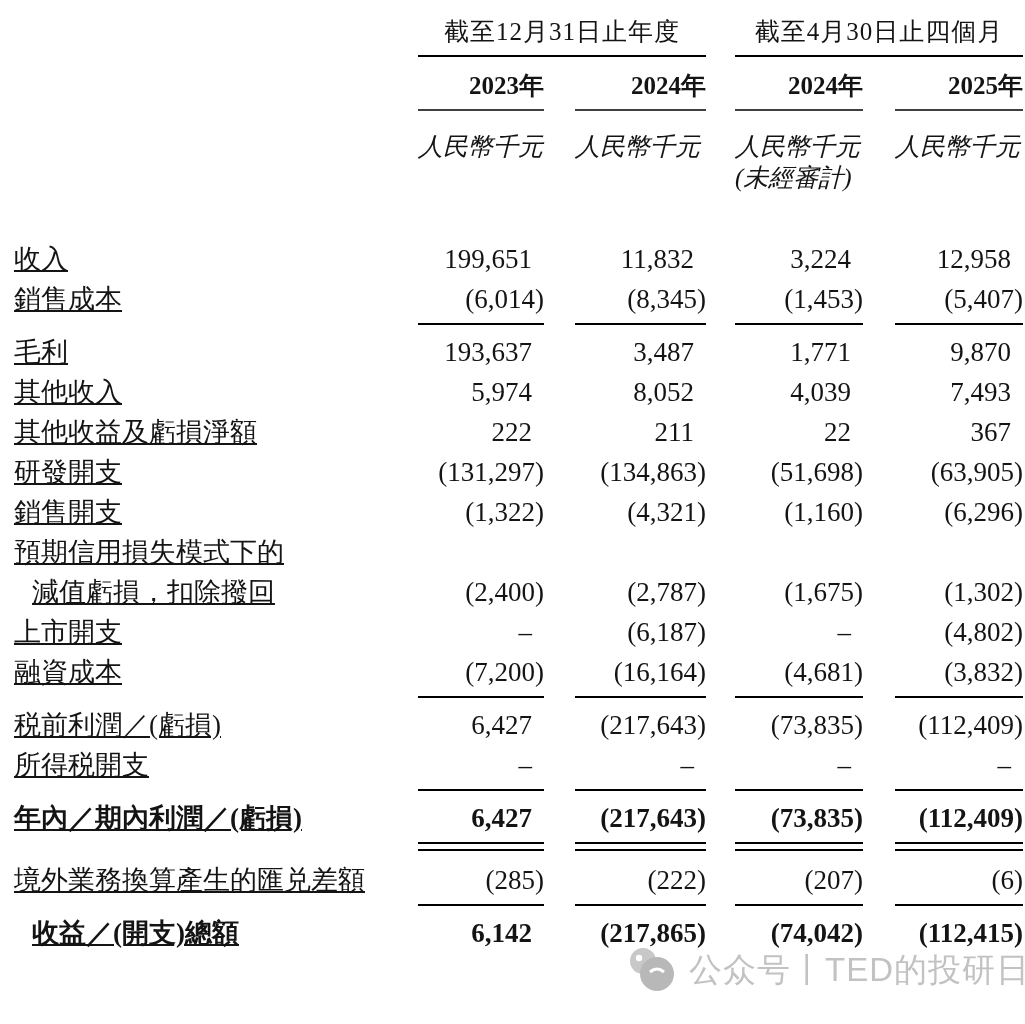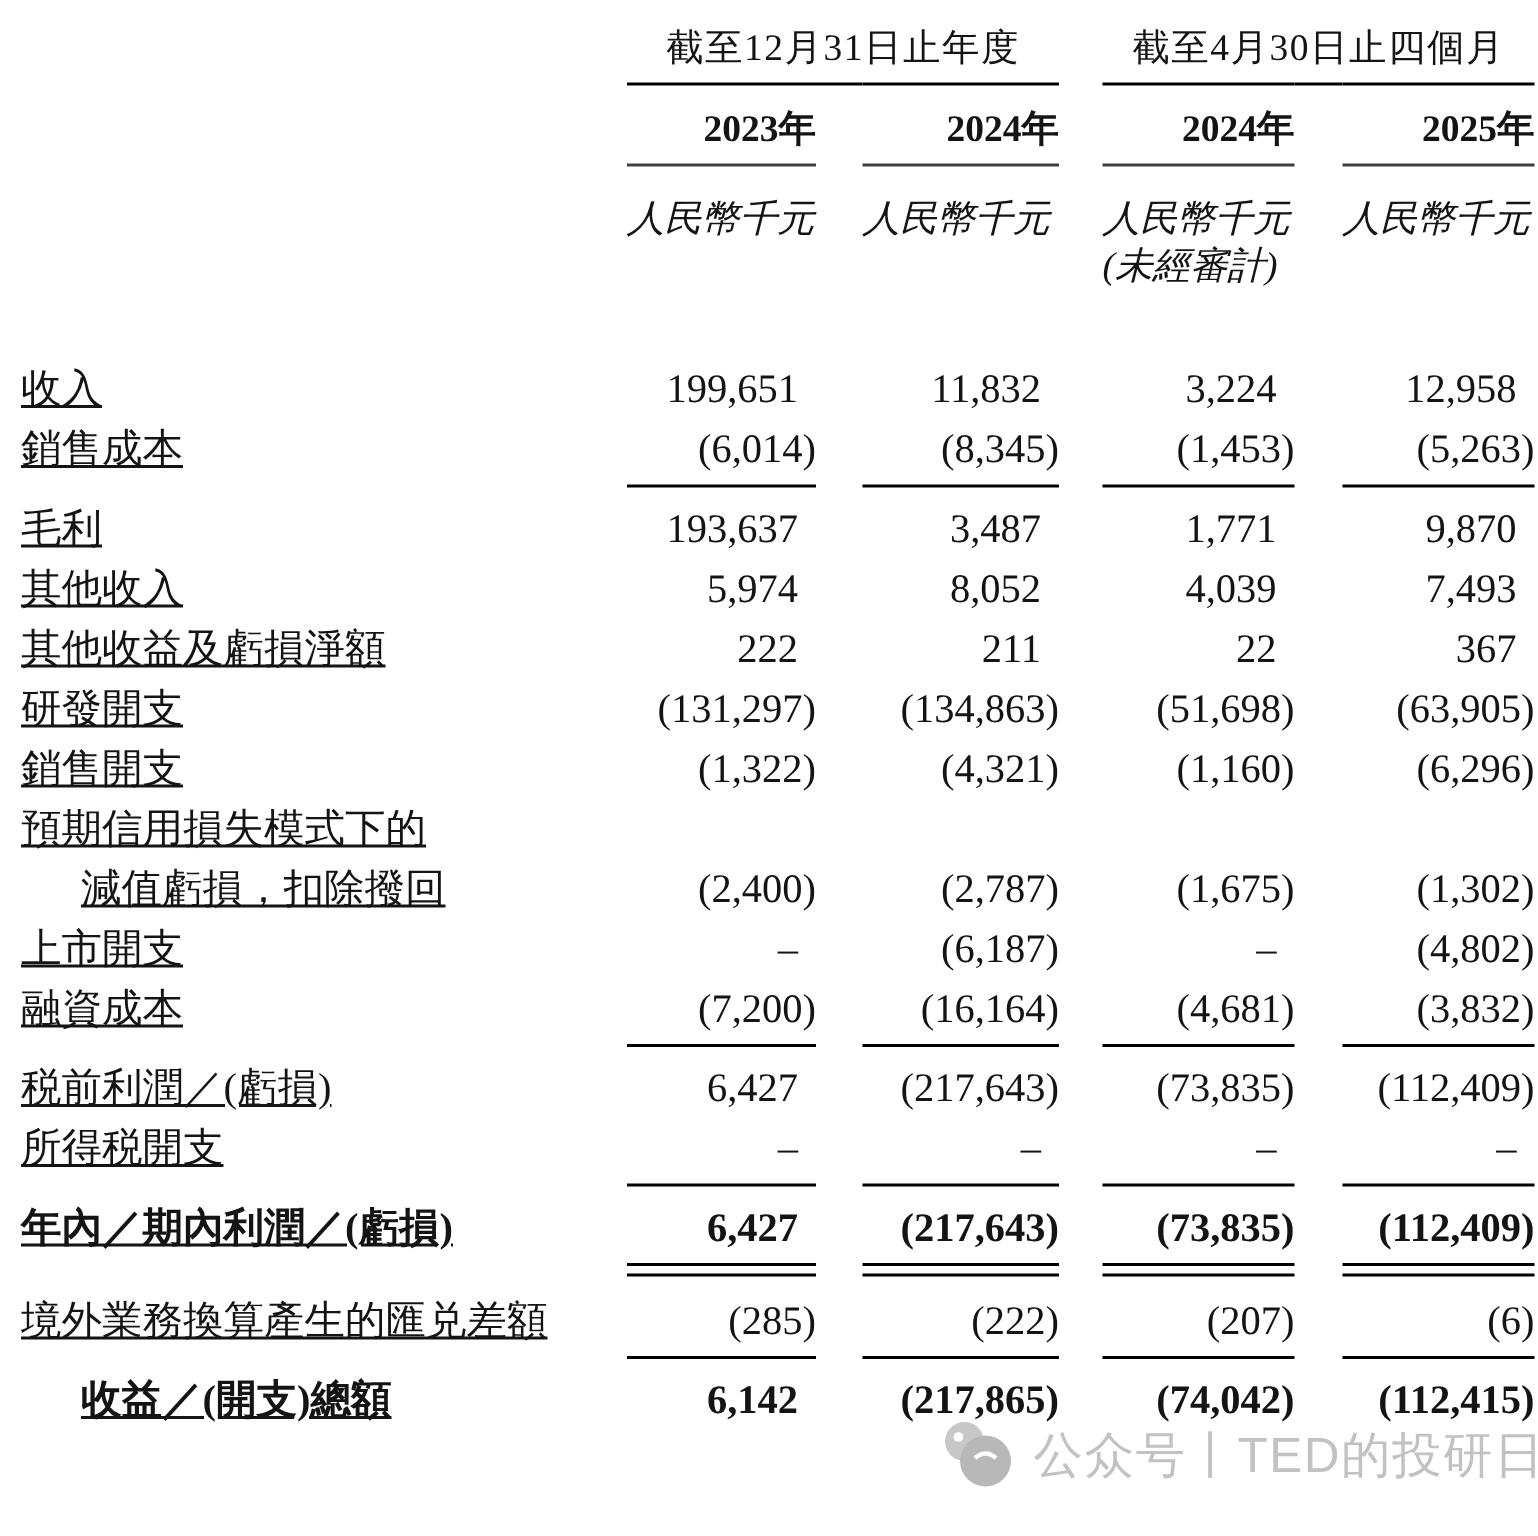--- a/index.html
+++ b/index.html
@@ -14,21 +14,21 @@
   .grp .g { font-size:25px; font-weight:normal; text-align:center; padding:15px 0 7px;
             border-bottom:2px solid #000; letter-spacing:1px; white-space:nowrap; }
   .yr .y  { font-size:25px; font-weight:bold; text-align:right; padding:12px 0 7px;
             border-bottom:2px solid #404040; white-space:nowrap; }
   .unit .u { font-size:25px; font-style:italic; text-align:left; padding-top:20px;
              line-height:31px; white-space:nowrap; }
   .sp td { height:46px; }
 
   
   .r .lbl { font-size:27px; line-height:40px; padding-left:14px; white-space:nowrap;text-decoration:underline; }
-  .r .lbl.ind { padding-left:54px; }
+  .r .lbl.ind { padding-left:32px; }
   .r .num { text-align:right; }
   .r .num .val { font-size:27px; line-height:40px; padding-right:12px; white-space:nowrap; }
   .r .num .val .paren { margin-right:-12px; }
   .r.bold .lbl, .r.bold .num .val { font-weight:bold; }
 
   
   .rl  { border-top:2px solid #000; margin:4px 0 7px; }
   .rl2 { height:5px; border-top:2px solid #000; border-bottom:2px solid #000; margin:4px 0 9px; }
 
   
@@ -127,21 +127,21 @@
             <div class="val"><span class="paren">(8,345)</span></div>
             <div class="rl"></div>
           </td>
           <td></td>
           <td class="num">
             <div class="val"><span class="paren">(1,453)</span></div>
             <div class="rl"></div>
           </td>
           <td></td>
           <td class="num">
-            <div class="val"><span class="paren">(5,263)</span></div>
+            <div class="val"><span class="paren">(5,407)</span></div>
             <div class="rl"></div>
           </td>
         </tr>
         <tr class="r">
           <td class="lbl">毛利</td>
           <td class="num">
             <div class="val"><span>193,637</span></div>
           </td>
           <td></td>
           <td class="num">

